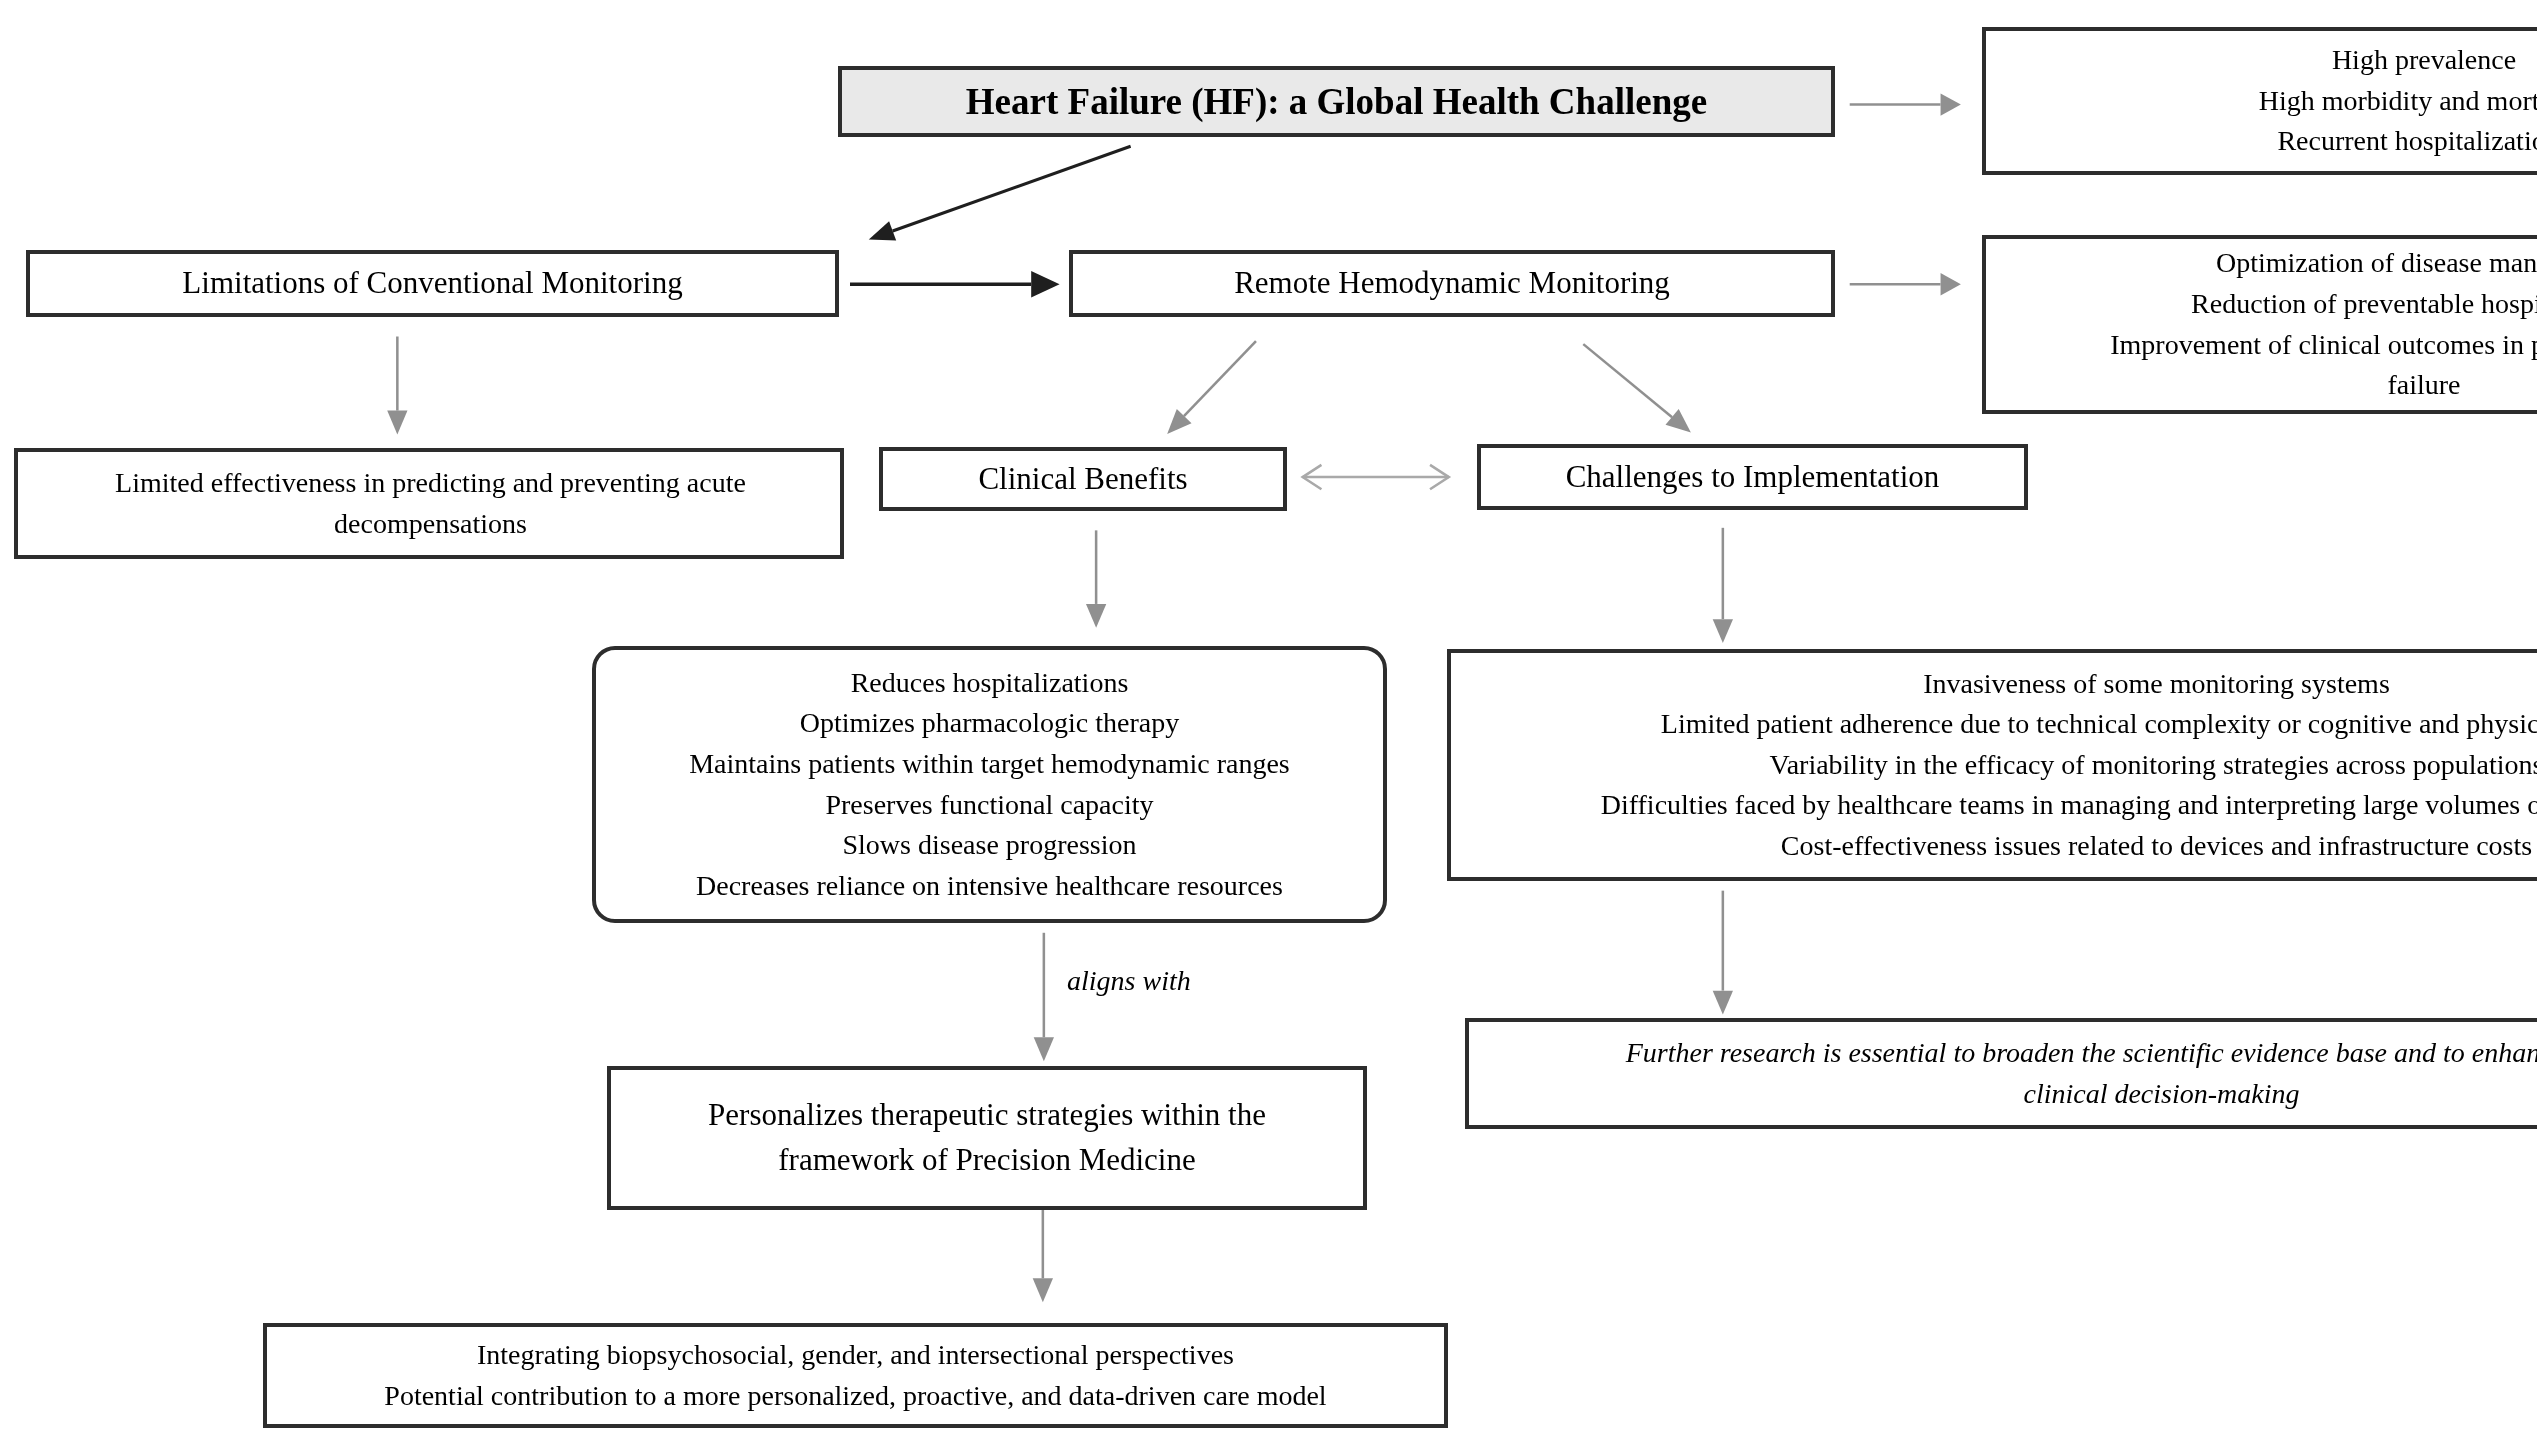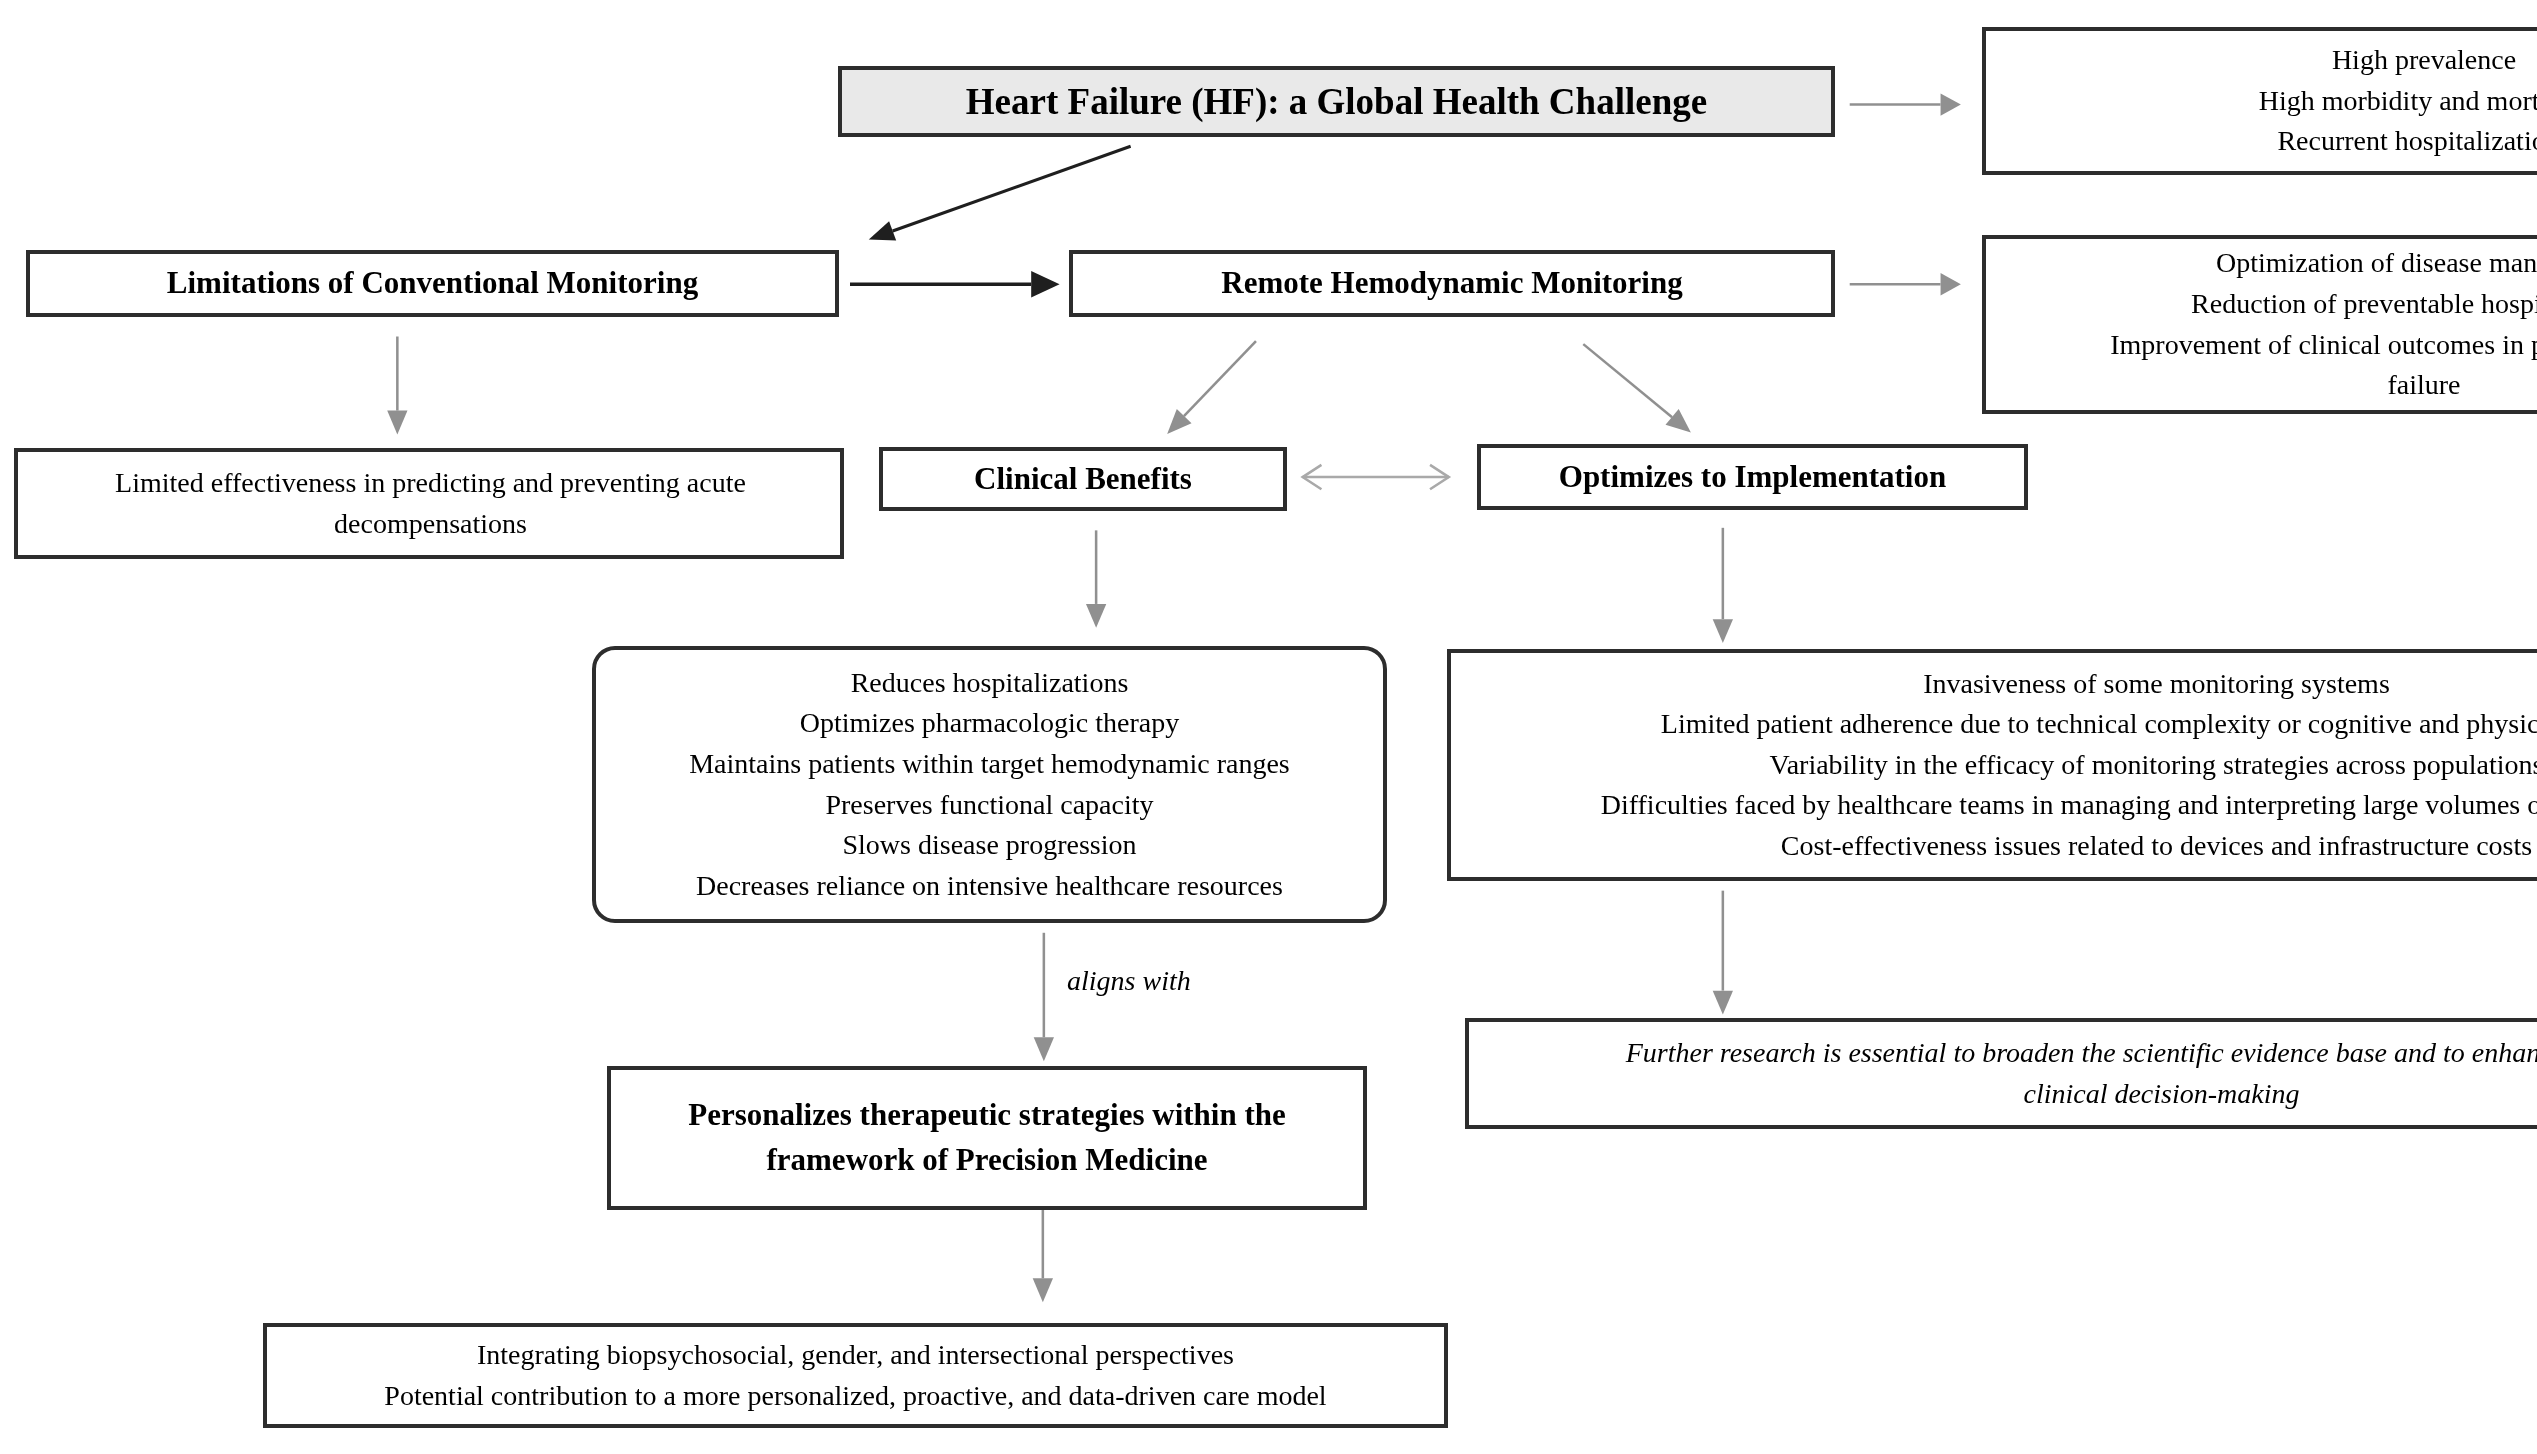--- a/index.html
+++ b/index.html
@@ -33,21 +33,21 @@
     align-items:center;
     justify-content:center;
     text-align:center;
     white-space:pre-line;
     background:var(--box-fill);
     border:4px solid var(--box-border);
     font-size:28px;
     line-height:1.45;
     padding:0 5px;
   }
-  .bold{font-weight:bold;font-size:31px;}
+  .bold{font-weight:normal;font-size:31px;}
   .it{font-style:italic;}
   .title{
     background:var(--title-box-fill);
     border-width:4.6px;
     font-weight:bold;
     font-size:37px;
   }
   .free-label{
     position:absolute;
     font-size:28px;
@@ -144,21 +144,21 @@
   <div class="bx b-optimization">Optimization of disease management
 Reduction of preventable hospitalizations
 Improvement of clinical outcomes in patients with heart
 failure</div>
 
   <div class="bx b-limited">Limited effectiveness in predicting and preventing acute
 decompensations</div>
 
   <div class="bx bold b-clinical">Clinical Benefits</div>
 
-  <div class="bx bold b-challenges">Optimizes to Implementation</div>
+  <div class="bx bold b-challenges">Challenges to Implementation</div>
 
   <div class="bx b-benefits">Reduces hospitalizations
 Optimizes pharmacologic therapy
 Maintains patients within target hemodynamic ranges
 Preserves functional capacity
 Slows disease progression
 Decreases reliance on intensive healthcare resources</div>
 
   <div class="bx b-chal-detail">Invasiveness of some monitoring systems
 Limited patient adherence due to technical complexity or cognitive and physical barriers

